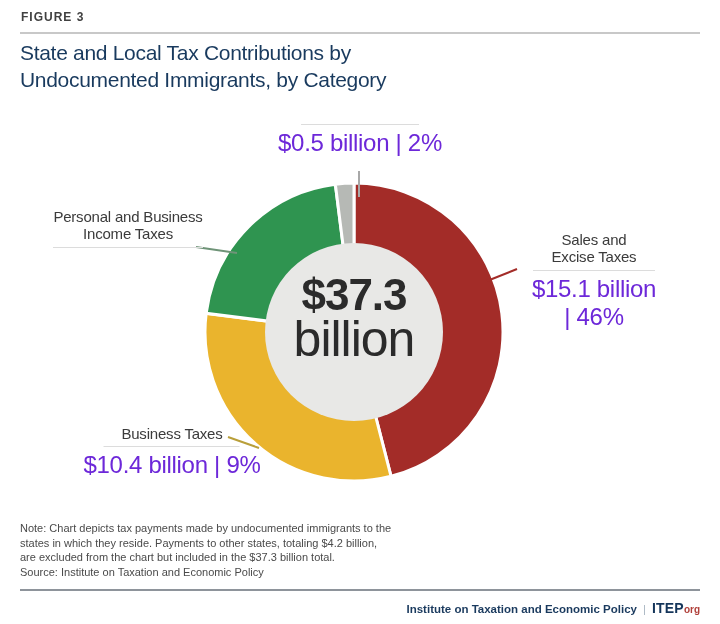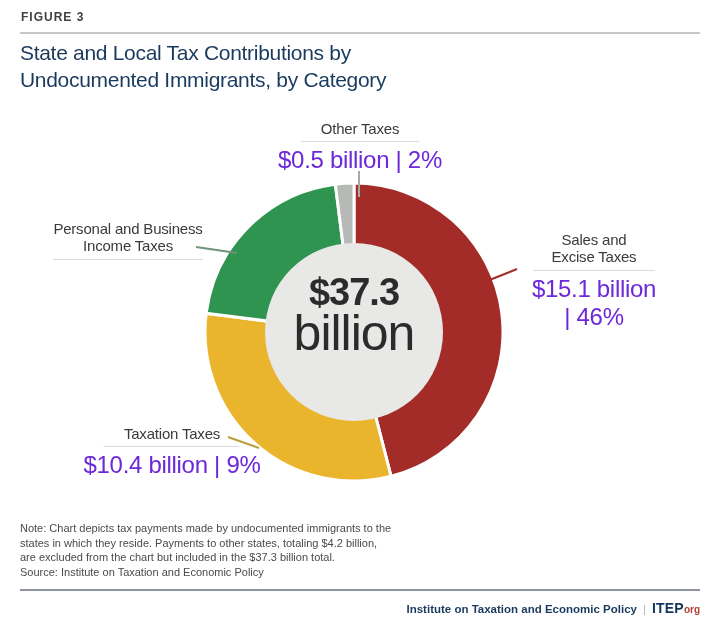--- a/index.html
+++ b/index.html
@@ -14,32 +14,32 @@
   
   .figure-label{left:21px;top:10px;font-size:12px;font-weight:700;letter-spacing:1px;color:#404040;}
   .header-rule{left:20px;right:20px;top:32px;height:2px;background:#c8c8c8;}
   .page-title{left:20px;top:39px;width:560px;font-size:21px;line-height:1.3;font-weight:400;color:#193a5e;letter-spacing:-0.3px;}
 
   
   .donut-layer{left:0;top:0;width:720px;height:624px;}
 
   
   .center-text{left:354px;top:274px;transform:translateX(-50%);text-align:center;color:#2b2b2b;z-index:3;}
-  .center-value{font-size:38px;font-weight:800;line-height:0.95;letter-spacing:-1px;}
+  .center-value{font-size:44px;font-weight:800;line-height:0.95;letter-spacing:-1px;}
   .center-unit{font-size:50px;font-weight:400;line-height:0.95;letter-spacing:-1px;}
   .center-caption{margin-top:5px;font-size:17px;line-height:1.1;font-weight:500;color:#333;}
 
   
   .seg-label{transform:translateX(-50%);text-align:center;z-index:3;}
   .seg-name{font-size:15px;line-height:1.15;font-weight:500;color:#3b3b3b;letter-spacing:-0.2px;}
   .seg-divider{height:1px;background:#dcdcdc;margin:4px auto 4px auto;}
   .seg-value{font-size:24px;font-weight:400;color:#6d28d9;letter-spacing:-0.3px;}
 
   .label-other{left:360px;top:120px;}
-  .label-income{left:128px;top:220px;}
+  .label-income{left:128px;top:208px;}
   .label-sales{left:594px;top:231px;}
   .label-property{left:172px;top:425px;}
 
   
   .note{left:20px;top:521px;font-size:11px;line-height:1.33;color:#4a4a4a;}
   .footer-rule{left:20px;right:20px;top:589px;height:2px;background:#8e949b;}
   .footer{right:20px;top:600px;font-size:11.5px;color:#1a3a5e;font-weight:600;z-index:3;}
   .footer .sep{color:#a9b6c2;padding:0 6px;font-weight:400;}
   .footer .brand{font-size:14px;font-weight:800;color:#14355a;letter-spacing:0.2px;}
   .footer .brand-suffix{font-size:10px;font-weight:700;color:#b0403a;}
@@ -63,40 +63,39 @@
     <line x1="487" y1="281" x2="517" y2="269" stroke="#A32C28" stroke-width="2"></line>
     <line x1="228" y1="437" x2="259" y2="448" stroke="#b99f3a" stroke-width="2"></line>
   </svg>
 
 <div class="abs center-text">
   <div class="center-value">$37.3</div>
   <div class="center-unit">billion</div>
 </div>
 
 <div class="abs seg-label label-other">
-  <div class="seg-name pre">Other Taxes</div>
   <div class="seg-divider" style="width:118px"></div>
   <div class="seg-value">$0.5 billion | 2%</div>
 </div>
 
 <div class="abs seg-label label-income">
   <div class="seg-name pre">Personal and Business
 Income Taxes</div>
   <div class="seg-divider" style="width:150px"></div>
 </div>
 
 <div class="abs seg-label label-sales">
   <div class="seg-name pre">Sales and
 Excise Taxes</div>
   <div class="seg-divider" style="width:122px"></div>
   <div class="seg-value">$15.1 billion | 46%</div>
 </div>
 
 <div class="abs seg-label label-property">
-  <div class="seg-name pre">Taxation Taxes</div>
+  <div class="seg-name pre">Business Taxes</div>
   <div class="seg-divider" style="width:136px"></div>
   <div class="seg-value">$10.4 billion | 9%</div>
 </div>
 
 <div class="abs note pre">Note: Chart depicts tax payments made by undocumented immigrants to the
 states in which they reside. Payments to other states, totaling $4.2 billion,
 are excluded from the chart but included in the $37.3 billion total.
 Source: Institute on Taxation and Economic Policy</div>
 <div class="abs footer-rule"></div>
 <div class="abs footer">

